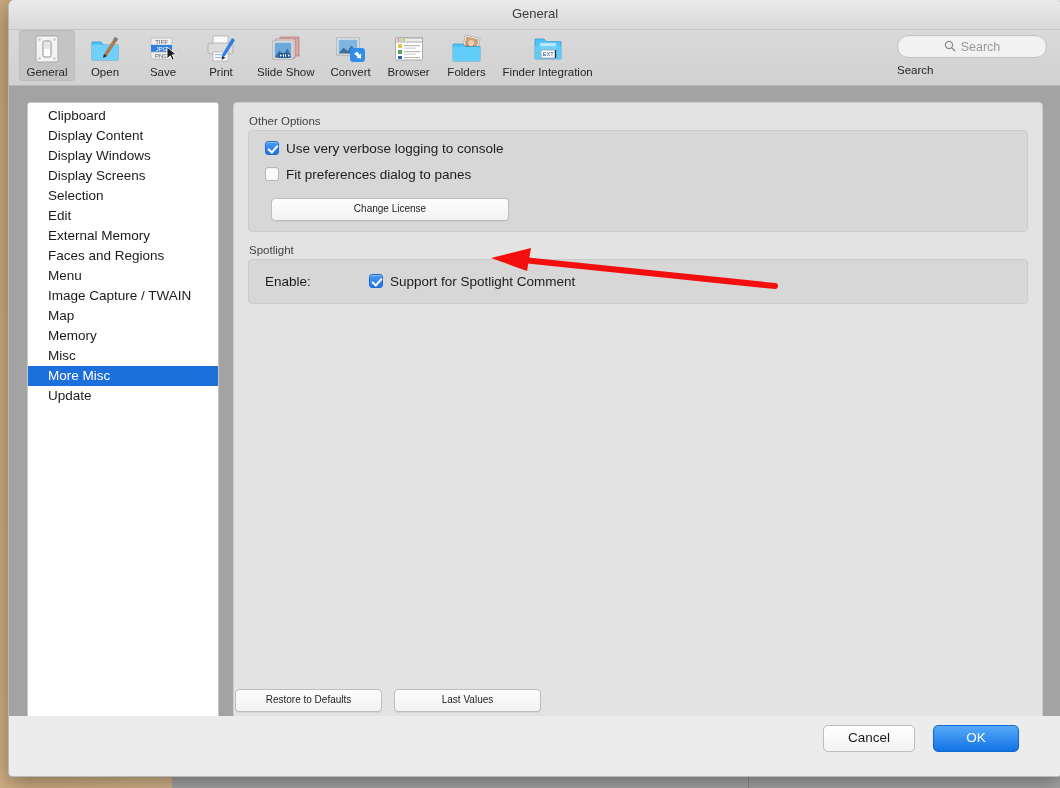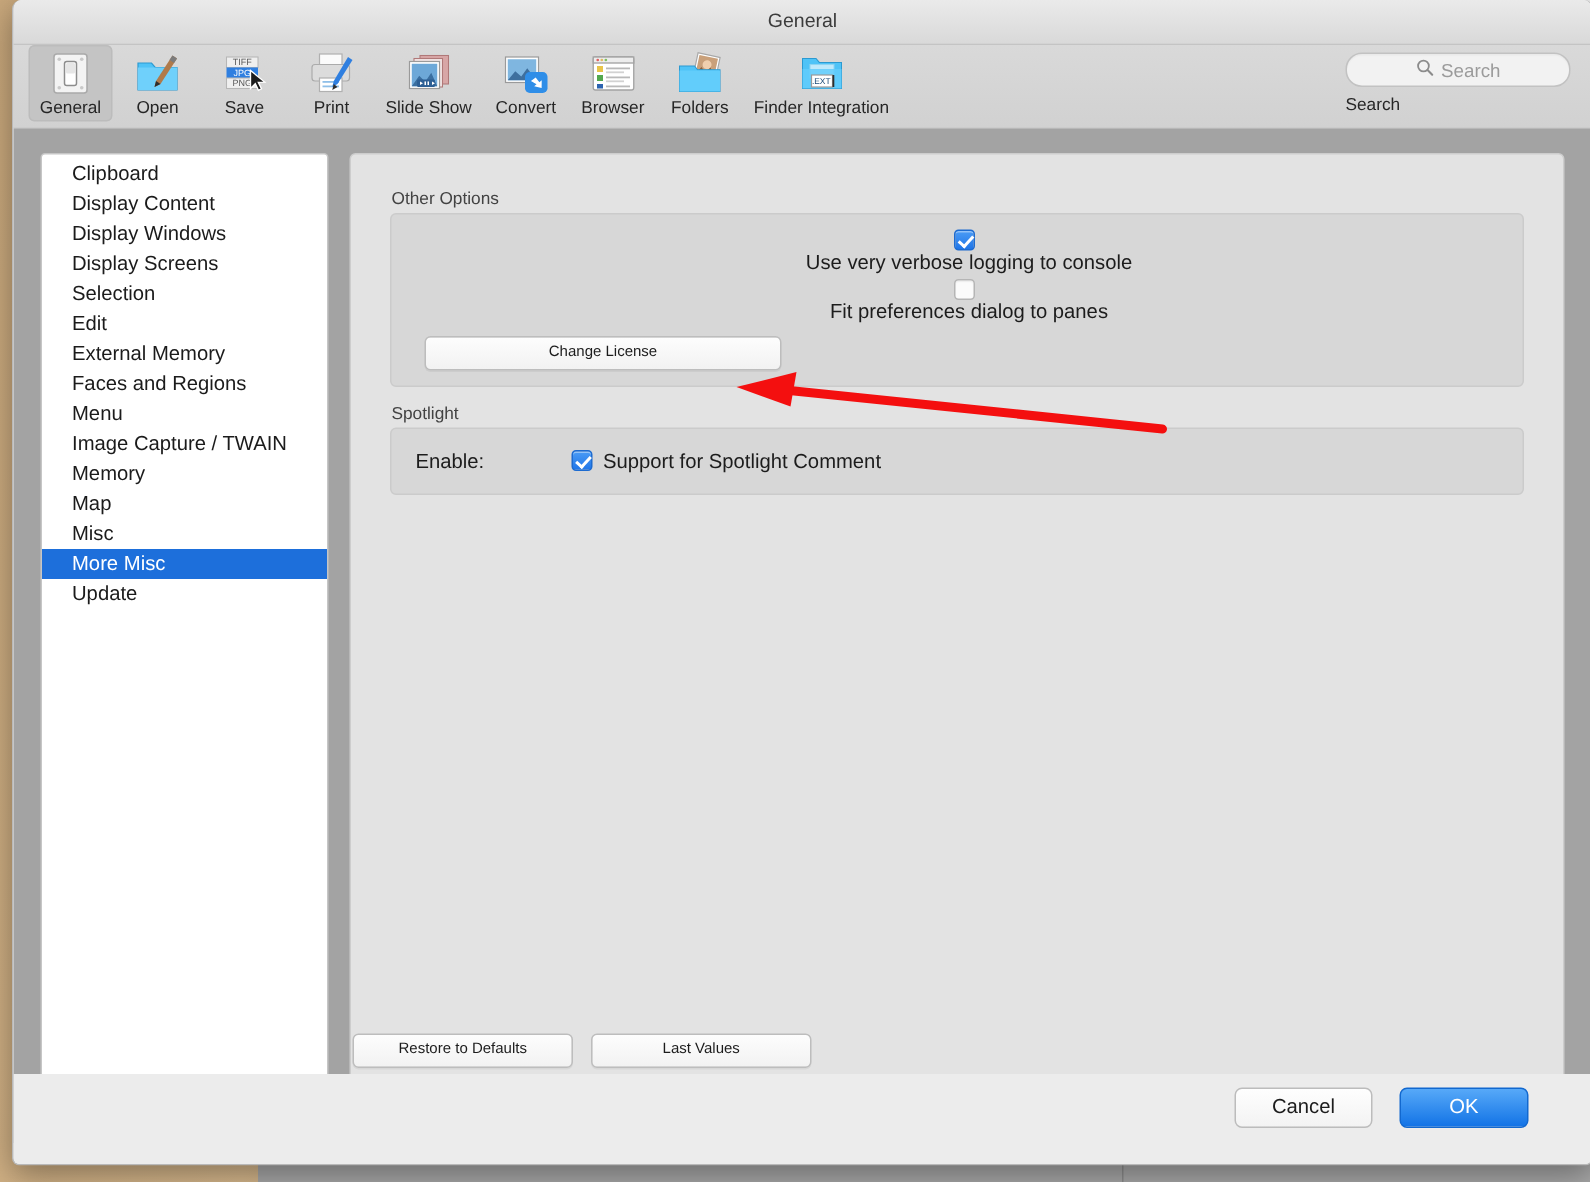--- a/index.html
+++ b/index.html
@@ -188,41 +188,39 @@
   
   #main-pane {
     flex: 1;
     margin-left: 14px;
     background: #e3e3e3;
     border: 1px solid #cdcdcd;
     border-radius: 4px;
     height: 625px;
     box-sizing: border-box;
     position: relative;
-    padding: 12px;
+    padding: 0;
   }
 
   .group-label {
     font-size: 11.5px;
     color: #434343;
     margin: 12px 0 3px 15px;
   }
   .group-box {
     margin: 0 14px;
     background: #d7d7d7;
     border: 1px solid #cbcbcb;
     border-radius: 4px;
     padding: 8px 0;
   }
   .check-row {
     display: flex;
-    align-items: center;
     padding: 2px 0 2px 16px;
     min-height: 22px;
-    flex-direction: column;
   }
   .cb {
     width: 14px;
     height: 14px;
     border-radius: 3px;
     box-sizing: border-box;
     flex: none;
     margin-right: 7px;
     position: relative;
   }
@@ -514,22 +512,22 @@
       <div class="sidebar-item">Clipboard</div>
       <div class="sidebar-item">Display Content</div>
       <div class="sidebar-item">Display Windows</div>
       <div class="sidebar-item">Display Screens</div>
       <div class="sidebar-item">Selection</div>
       <div class="sidebar-item">Edit</div>
       <div class="sidebar-item">External Memory</div>
       <div class="sidebar-item">Faces and Regions</div>
       <div class="sidebar-item">Menu</div>
       <div class="sidebar-item">Image Capture / TWAIN</div>
+      <div class="sidebar-item">Map</div>
       <div class="sidebar-item">Memory</div>
-      <div class="sidebar-item">Map</div>
       <div class="sidebar-item">Misc</div>
       <div class="sidebar-item selected">More Misc</div>
       <div class="sidebar-item">Update</div>
     </div>
 
     <div id="main-pane">
 
       <div class="group-label">Other Options</div>
       <div class="group-box">
 

